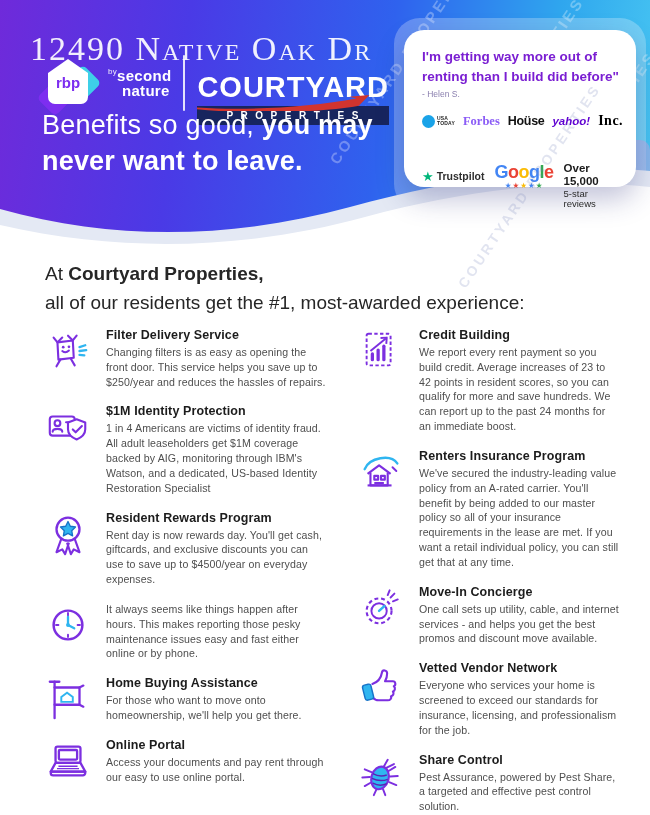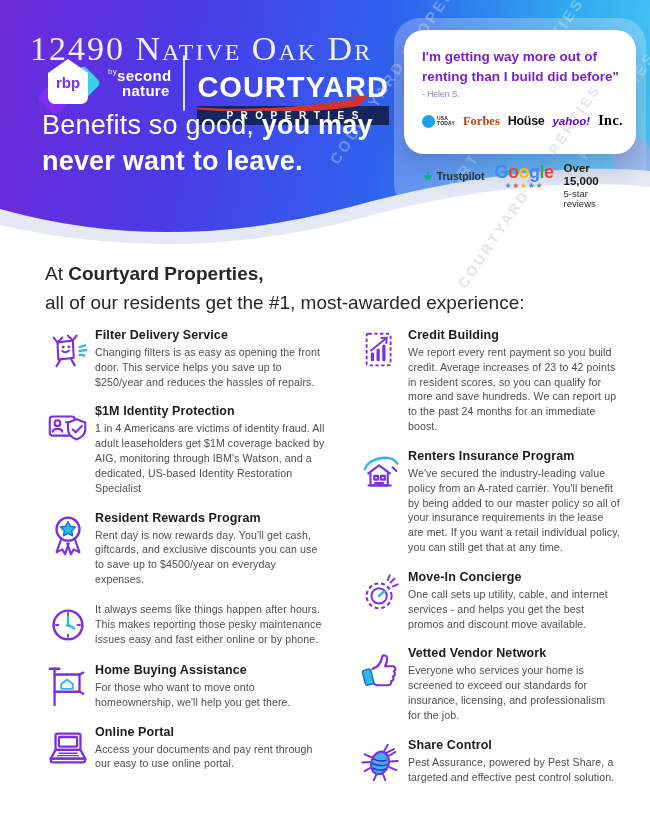--- a/index.html
+++ b/index.html
@@ -42,51 +42,51 @@
     font-size:34px; letter-spacing:2px; white-space:nowrap; pointer-events:none;
   }
   .headline { position:absolute; left:42px; top:108px; z-index:2; color:#fff;
               font-size:27px; line-height:1.33; letter-spacing:0.2px; }
   .headline b { font-weight:bold; }
   
   .card-back { position:absolute; right:4px; top:18px; width:252px; height:192px;
                background:rgba(255,255,255,0.26); border-radius:26px; }
   .card-lav  { position:absolute; right:0px; top:140px; width:36px; height:104px;
                background:rgba(190,172,228,0.55); border-radius:10px; }
-  .quote-card { position:absolute; right:14px; top:30px; width:232px; height:124px;
+  .quote-card { position:absolute; right:14px; top:30px; width:232px; height:157px;
                 background:#fff; border-radius:20px; box-shadow:0 12px 28px rgba(35,40,120,0.28);
                 padding:17px 16px 12px 18px; z-index:2; display:flex; flex-direction:column; }
   .quote-text { color:#7a1ed2; font-weight:bold; font-size:13.5px; line-height:1.45; }
   .quote-attr { color:#8a7fae; font-size:8.5px; text-align:left; margin-top:3px; }
   .press-row { display:flex; align-items:center; gap:8px; margin-top:14px; }
   .usat { display:flex; align-items:center; gap:2px; }
   .usat-circle { width:13px; height:13px; border-radius:50%; background:#1aa3e8; flex:none; }
   .usat-text { font-size:5px; font-weight:bold; line-height:1.1; color:#1f1f1f; letter-spacing:0.2px; }
-  .forbes { font-family:"Liberation Serif",serif; font-weight:bold; font-size:12.5px; color:#c2410c; }
+  .forbes { font-family:"Liberation Serif",serif; font-weight:bold; font-size:12.5px; color:#8b5cf6; }
   .house  { font-family:"Liberation Sans",sans-serif; font-weight:bold; font-size:12.5px; color:#111; letter-spacing:-0.3px; }
   .yahoo  { color:#5f01d1; font-weight:bold; font-style:italic; font-size:11.5px; }
   .inc    { font-family:"Liberation Serif",serif; font-weight:bold; font-size:14px; color:#000; letter-spacing:0.5px; }
   .reviews-row { display:flex; align-items:center; gap:10px; margin-top:13px; }
   .tp { display:flex; align-items:center; gap:3px; }
   .tp-star { color:#00b67a; font-size:13px; line-height:1; }
   .tp-name { font-size:10.5px; font-weight:bold; color:#2f2f2f; }
   .google-block { display:flex; flex-direction:column; align-items:center; line-height:1; }
   .google-word { font-size:18px; font-weight:bold; letter-spacing:-0.5px; }
   .google-stars { font-size:7.5px; letter-spacing:1px; margin-top:1px; }
   .reviews-text { line-height:1.15; }
   .reviews-text .l1 { font-size:11.5px; font-weight:bold; color:#1c1c1c;margin-top:20px; }
   .reviews-text .l2 { font-size:9.5px; color:#2c2c2c; }
   
   .intro { position:absolute; left:45px; top:260px; font-size:19px; line-height:1.5; color:#262626; z-index:2;}
   .intro b { font-weight:bold; }
   .benefits { position:absolute; left:45px; top:328px; width:575px; display:flex; gap:30px; z-index:2;}
   .col { display:flex; flex-direction:column; }
   .col-left { width:283px; }
   .col-right { width:262px; }
-  .benefit { display:flex; gap:4px; margin-bottom:15px; }
+  .benefit { display:flex; gap:15px; margin-bottom:15px; }
   .b-icon { width:46px; height:46px; flex:none; }
   .b-icon svg { width:46px; height:46px; }
   .b-title { font-size:12.5px; font-weight:bold; color:#1c1c1c; margin-bottom:3px; letter-spacing:0.1px; }
   .b-desc { font-size:10.6px; color:#4e4e4e; line-height:1.4; letter-spacing:0.1px; }
 </style>
 </head>
 <body>
 
 <div class="page">
 

